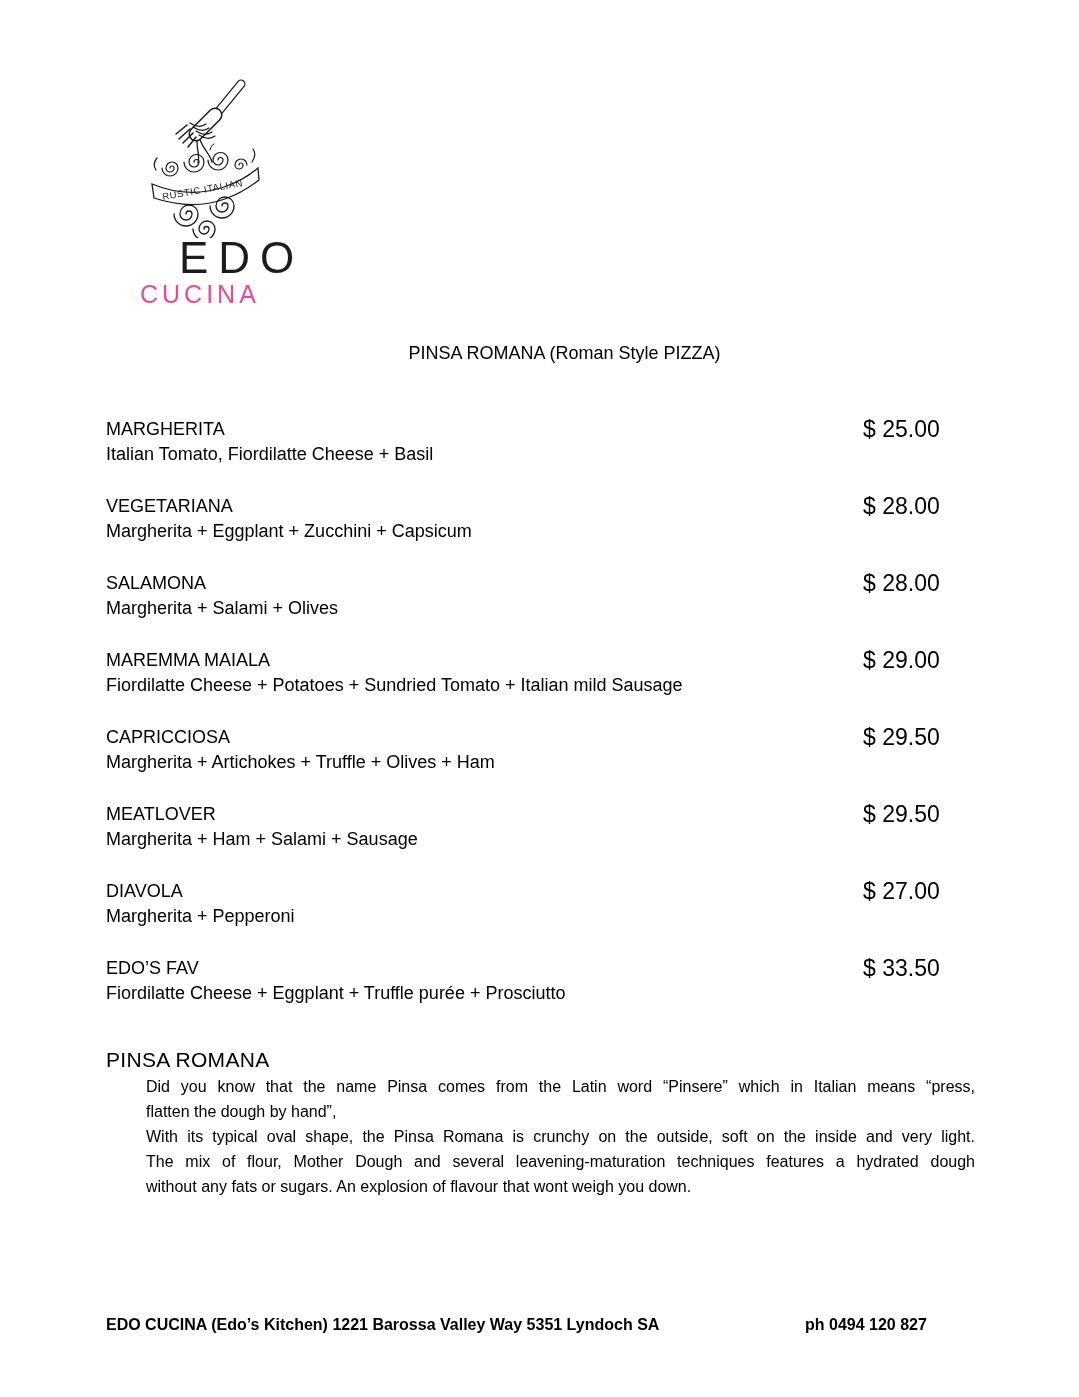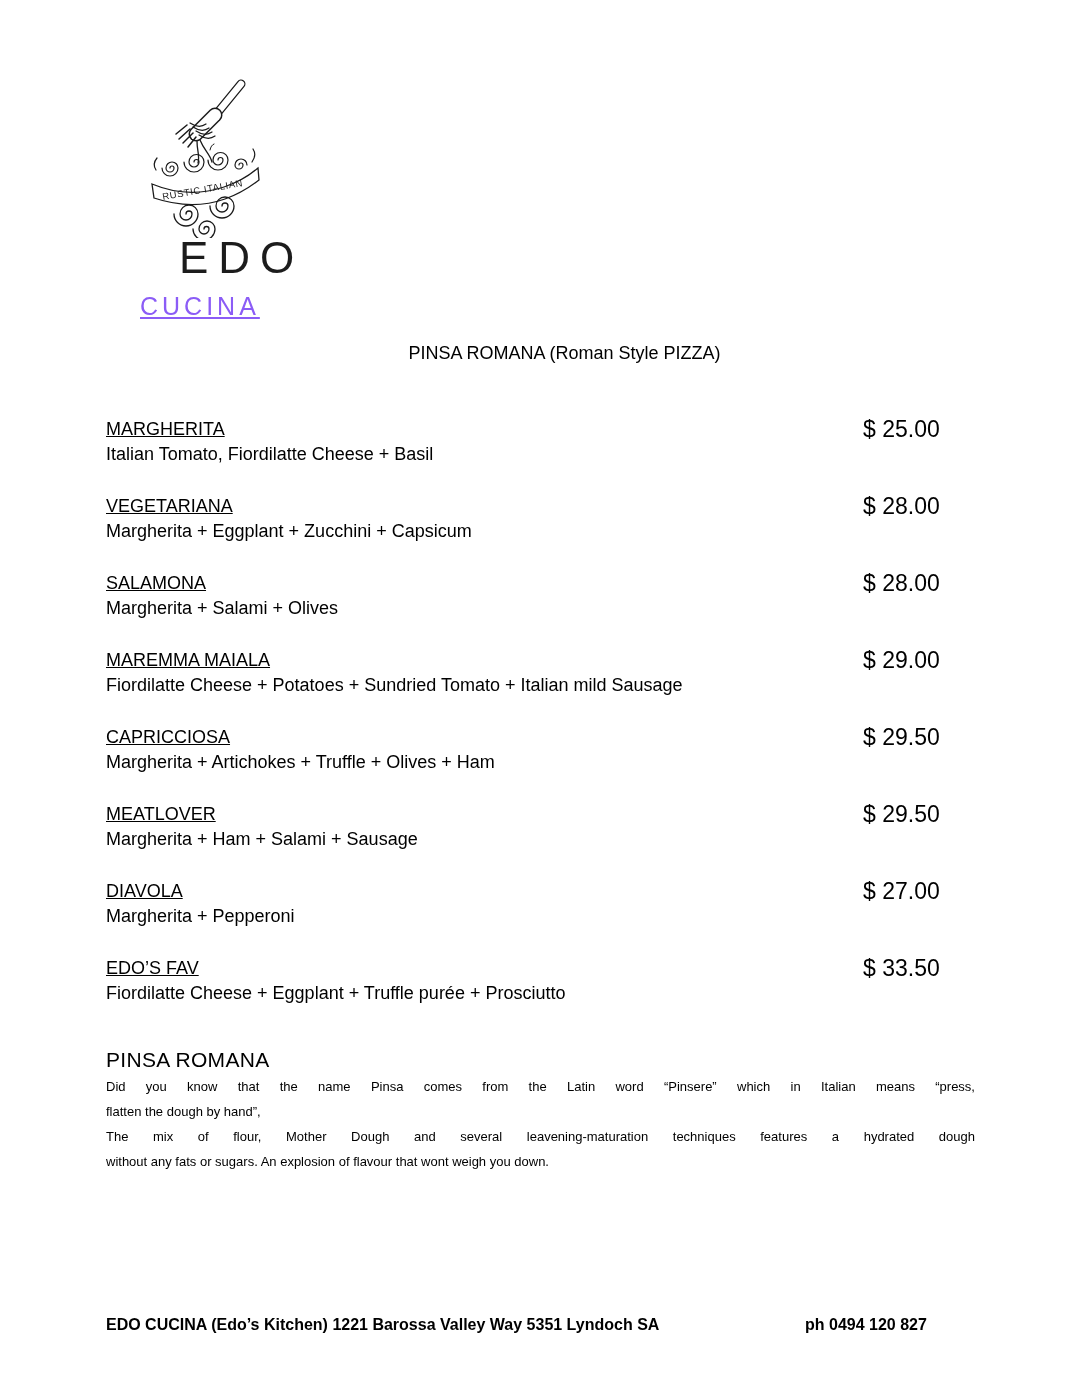--- a/index.html
+++ b/index.html
@@ -7,38 +7,38 @@
     width:1079px;height:1397px;background:#ffffff;color:#000;
     font-family:"Liberation Sans", sans-serif;position:relative;overflow:hidden;
   }
   .abs{position:absolute;}
   .logo-svg{left:140px;top:68px;}
   .logo-edo{
     left:139px;top:236px;font-size:44px;line-height:44px;
     letter-spacing:10px;font-weight:400;color:#1c1c1c;margin-left:40px;
   }
   .logo-cucina{
-    left:140px;top:293px;font-size:25px;line-height:26px;
-    letter-spacing:4px;font-weight:400;color:#8b5cf6;text-decoration:underline;
+    left:140px;top:281px;font-size:25px;line-height:26px;
+    letter-spacing:4px;font-weight:400;color:#ec4899;
   }
   .section-title{
     left:0;top:341px;width:1079px;text-align:center;
     font-size:18px;line-height:25px;padding-left:25px;
   }
   .menu{left:106px;top:417px;width:869px;}
   .menu-item{position:relative;height:50px;margin-bottom:27px;}
-  .item-name{font-size:18px;line-height:25px;text-decoration:underline;}
+  .item-name{font-size:18px;line-height:25px;}
   .item-desc{font-size:18px;line-height:25px;}
   .item-price{position:absolute;left:757px;top:0;font-size:23px;line-height:25px;white-space:nowrap;}
   .about{left:106px;top:1046px;width:869px;}
   .about-heading{font-size:21px;line-height:28px;letter-spacing:0.3px;}
   .about p{margin:0;}
   .para1{margin-top:6px;}
   .para2{margin-top:20px;}
-  .pline{font-size:13px;line-height:25px;}
+  .pline{font-size:16px;line-height:25px;margin-left:40px;}
   .jline{text-align:justify;text-align-last:justify;text-justify:inter-word;}
   .footer{left:106px;top:1314px;width:869px;font-weight:bold;font-size:16px;line-height:22px;position:absolute;}
   .footer-phone{position:absolute;left:699px;top:0;white-space:nowrap;}
   svg .ln{stroke:#1a1a1a;fill:none;stroke-linecap:round;}
 </style>
 </head>
 <body>
 
 <div>
 
@@ -126,20 +126,21 @@
     </div>
   </div>
 
   <div class="abs about">
     <div class="about-heading">PINSA ROMANA</div>
     <p class="para1">
       <span class="pline jline" style="display:block">Did you know that the name Pinsa comes from the Latin word “Pinsere” which in Italian means “press,</span>
       <span class="pline" style="display:block">flatten the dough by hand”,</span>
     </p>
     <p class="para2">
+      <span class="pline jline" style="display:block">With its typical oval shape, the Pinsa Romana is crunchy on the outside, soft on the inside and very light.</span>
       <span class="pline jline" style="display:block">The mix of flour, Mother Dough and several leavening-maturation techniques features a hydrated dough</span>
       <span class="pline" style="display:block">without any fats or sugars. An explosion of flavour that wont weigh you down.</span>
     </p>
   </div>
 
   <div class="footer">
     <span>EDO CUCINA (Edo’s Kitchen) 1221 Barossa Valley Way 5351 Lyndoch SA</span>
     <span class="footer-phone">ph 0494 120 827</span>
   </div>
 

